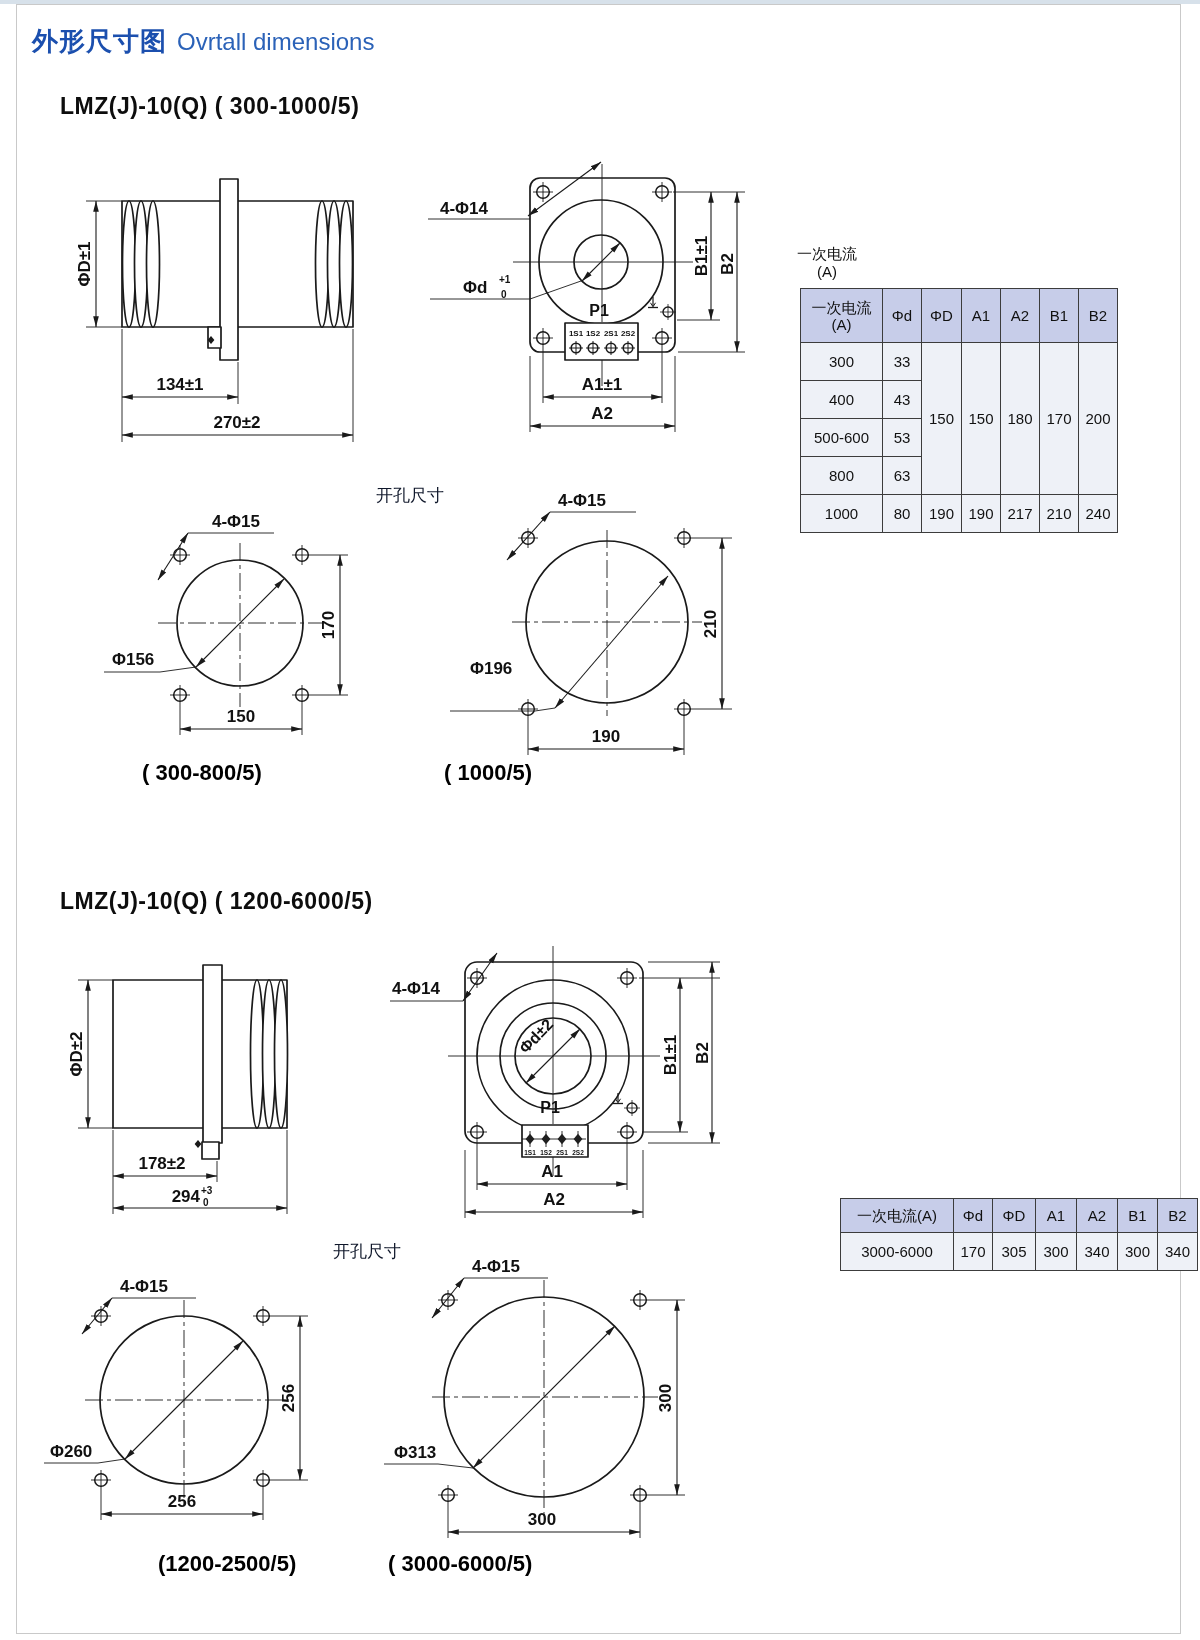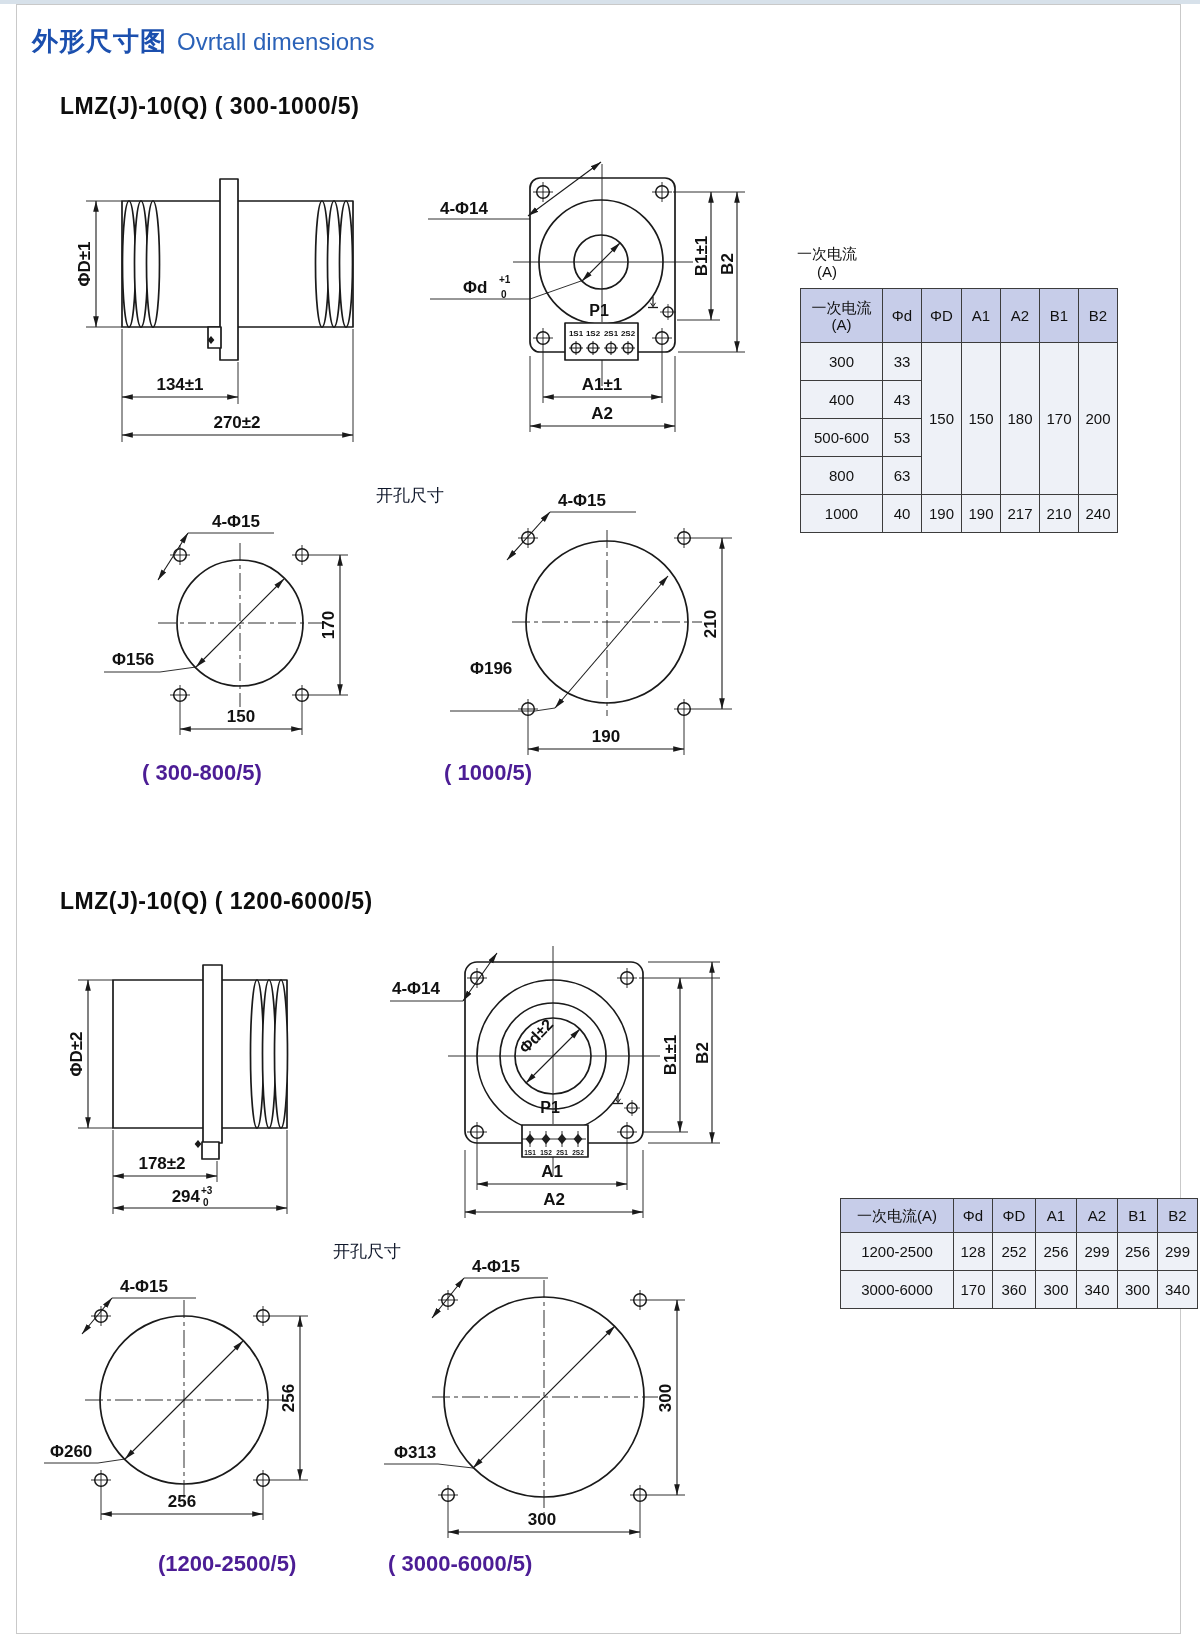--- a/index.html
+++ b/index.html
@@ -12,21 +12,21 @@
   .frame{position:absolute;left:16px;top:4px;width:1163px;height:1628px;border:1px solid #c9c9c9;}
   .page-title{position:absolute;left:32px;top:24px;white-space:nowrap;}
   .page-title .zh{font-size:26px;font-weight:bold;color:#1b4fae;letter-spacing:1px;}
   .page-title .en{font-size:24px;font-weight:normal;color:#2b62b8;margin-left:10px;}
   .sec-title{position:absolute;font-size:23px;font-weight:bold;color:#0d0d0d;white-space:nowrap;letter-spacing:0.5px;}
   .sec1-title{left:60px;top:93px;}
   .sec2-title{left:60px;top:888px;}
   .open-title{position:absolute;font-size:17px;color:#0f172a;white-space:nowrap;}
   .open1-title{left:376px;top:484px;}
   .open2-title{left:333px;top:1240px;}
-  .caption{position:absolute;font-size:22px;font-weight:bold;color:#4c1d95;white-space:nowrap;}
+  .caption{position:absolute;font-size:22px;font-weight:bold;color:#000000;white-space:nowrap;}
   .cap-s1o1{left:142px;top:760px;}
   .cap-s1o2{left:444px;top:760px;}
   .cap-s2o1{left:110px;top:1551px;margin-left:48px;}
   .cap-s2o2{left:388px;top:1551px;}
   .drawing{position:absolute;}
   
   .ln{fill:none;stroke:#1a1a1a;stroke-width:1.7;stroke-linejoin:round;}
   .lnw{fill:#ffffff;stroke:#1a1a1a;stroke-width:1.7;stroke-linejoin:round;}
   .thin{fill:none;stroke:#1a1a1a;stroke-width:0.9;}
   .cl{fill:none;stroke:#1a1a1a;stroke-width:0.9;stroke-dasharray:18 4 4 4;}
@@ -301,21 +301,21 @@
   <tr>
     <td>500-600</td>
     <td>53</td>
   </tr>
   <tr>
     <td>800</td>
     <td>63</td>
   </tr>
   <tr>
     <td>1000</td>
-    <td>40</td>
+    <td>80</td>
     <td>190</td>
     <td>190</td>
     <td>217</td>
     <td>210</td>
     <td>240</td>
   </tr>
 </tbody>
   </table>
 
 <div class="sec-title sec2-title">LMZ(J)-10(Q) ( 1200-6000/5)</div>
@@ -424,32 +424,23 @@
       <tr class="hd">
     <th>一次电流(A)</th>
     <th>Φd</th>
     <th>ΦD</th>
     <th>A1</th>
     <th>A2</th>
     <th>B1</th>
     <th>B2</th>
   </tr>
   <tr>
-    <td>1200-2500</td>
-    <td>128</td>
-    <td>252</td>
-    <td>256</td>
-    <td>299</td>
-    <td>256</td>
-    <td>299</td>
-  </tr>
-  <tr>
     <td>3000-6000</td>
     <td>170</td>
-    <td>360</td>
+    <td>305</td>
     <td>300</td>
     <td>340</td>
     <td>300</td>
     <td>340</td>
   </tr>
 </tbody>
   </table>
 
 <div class="open-title open2-title">开孔尺寸</div>
 

